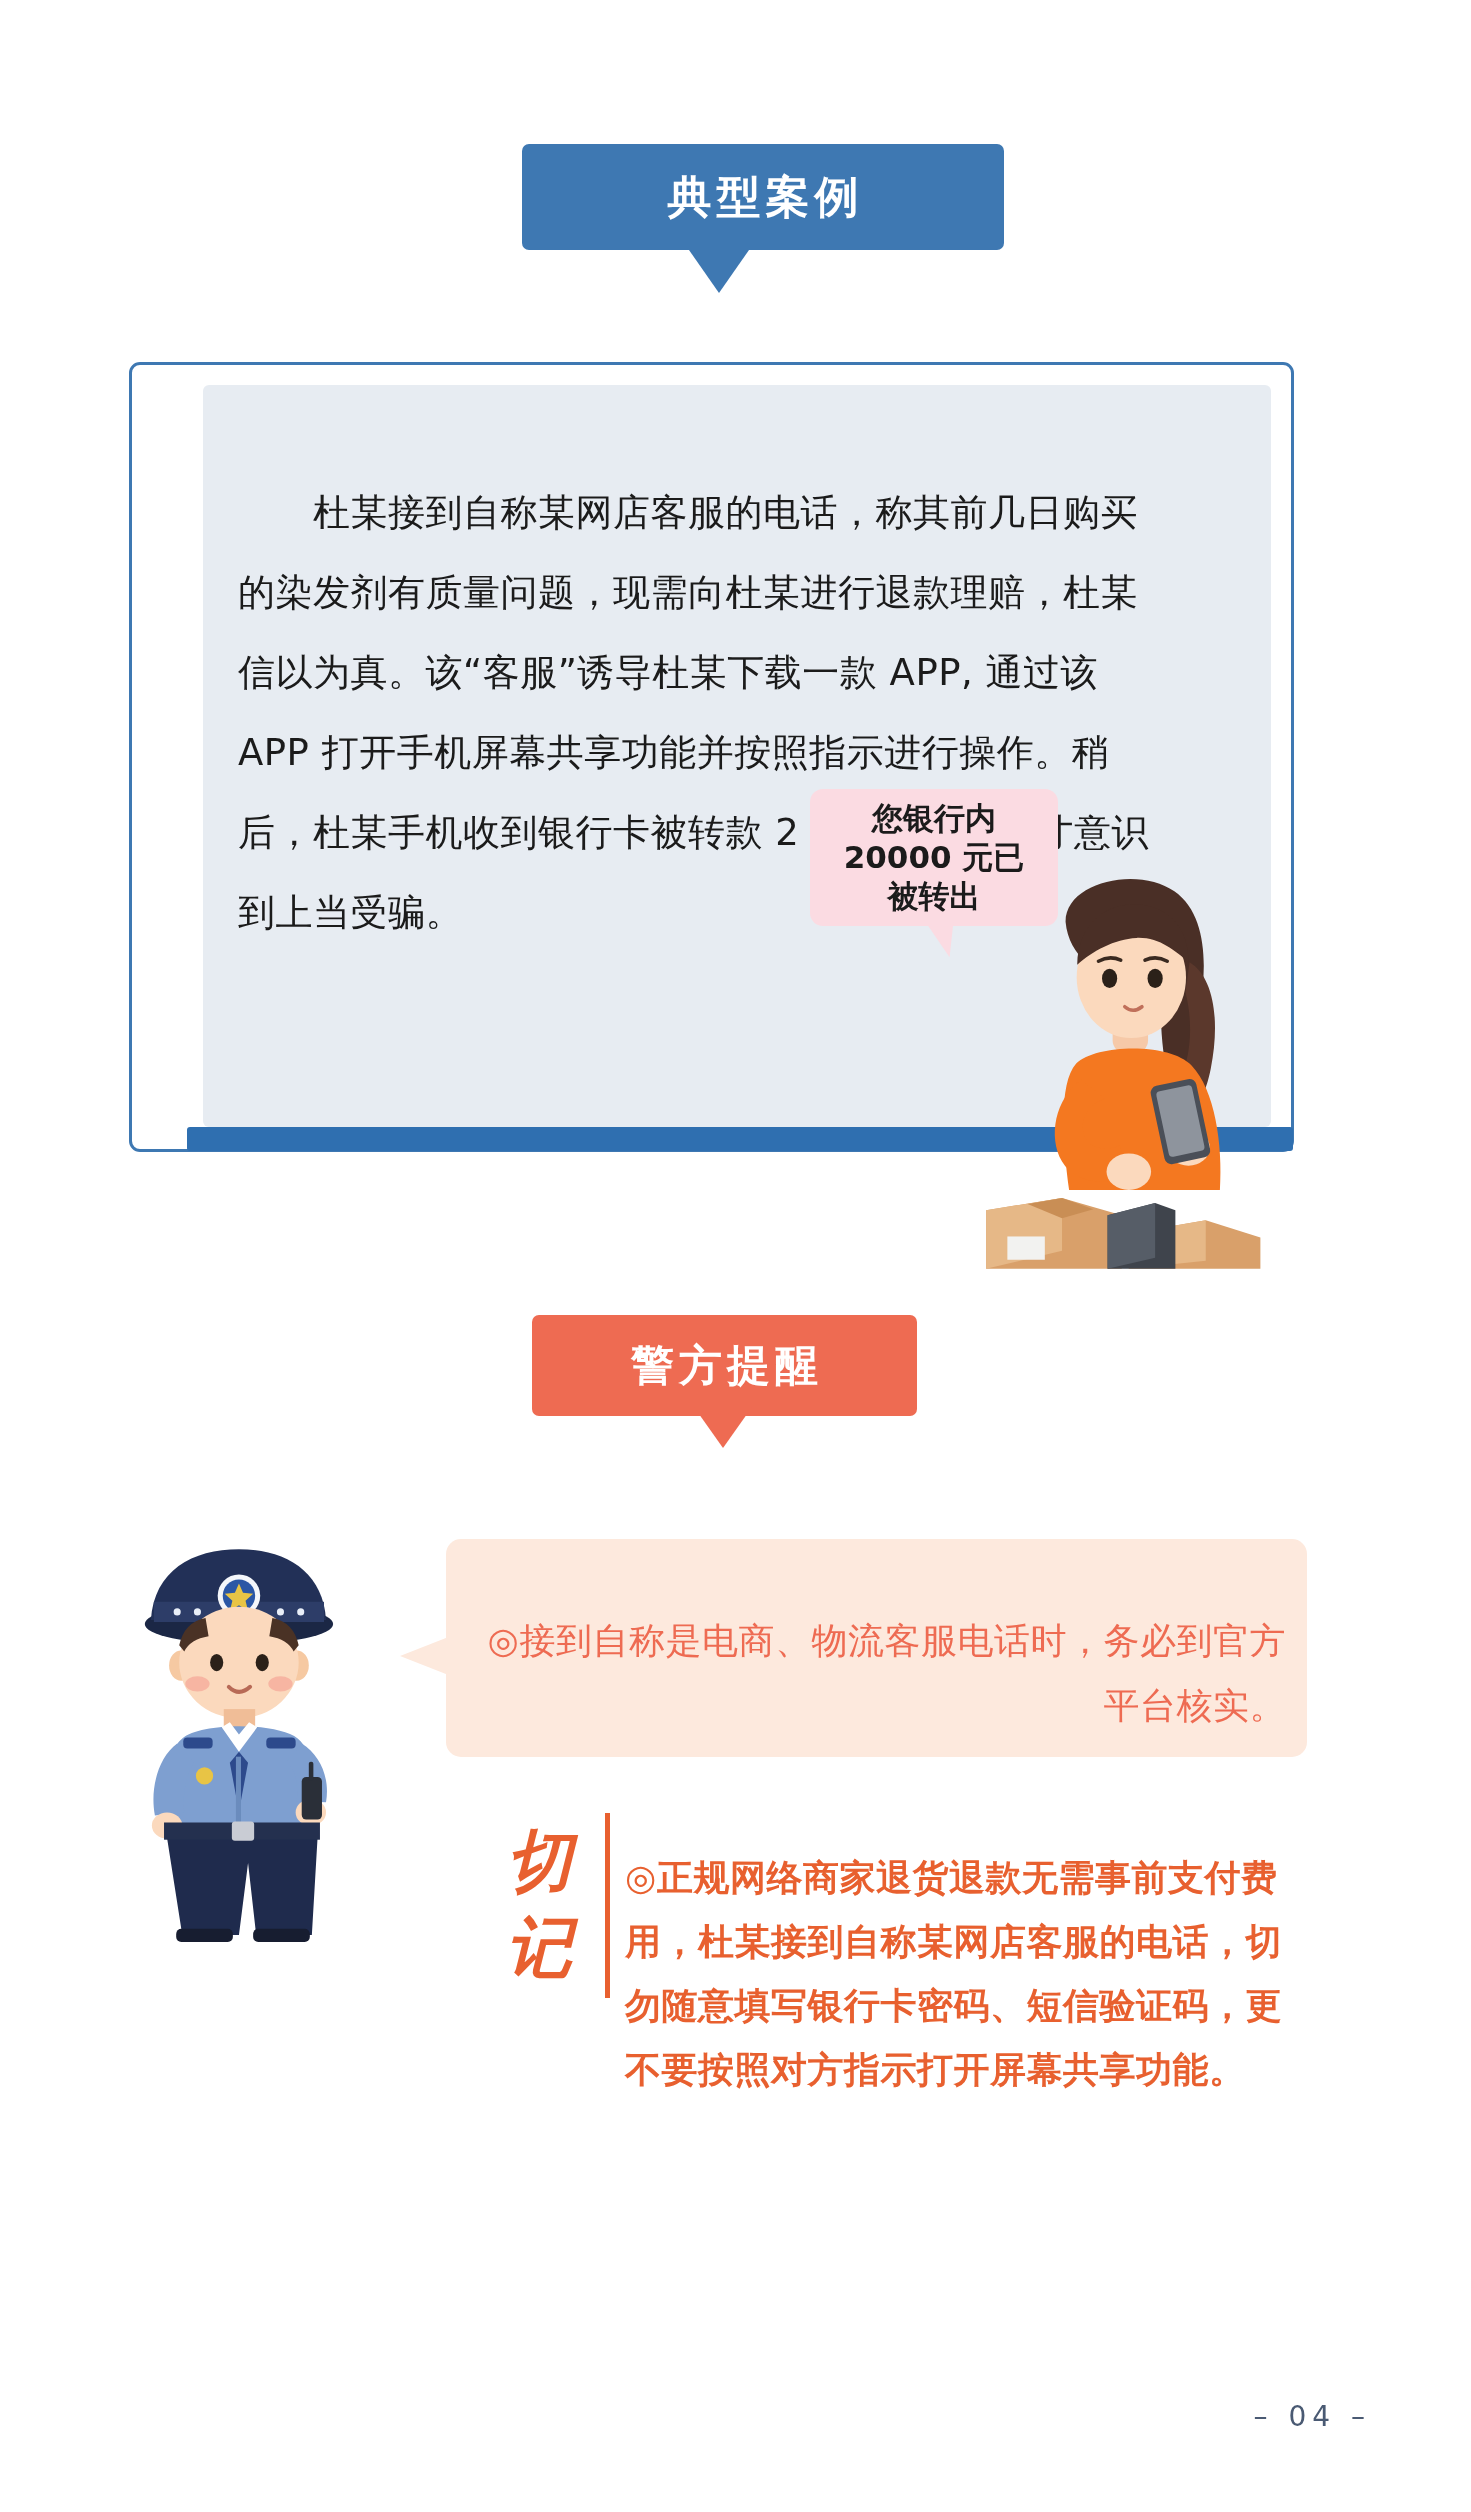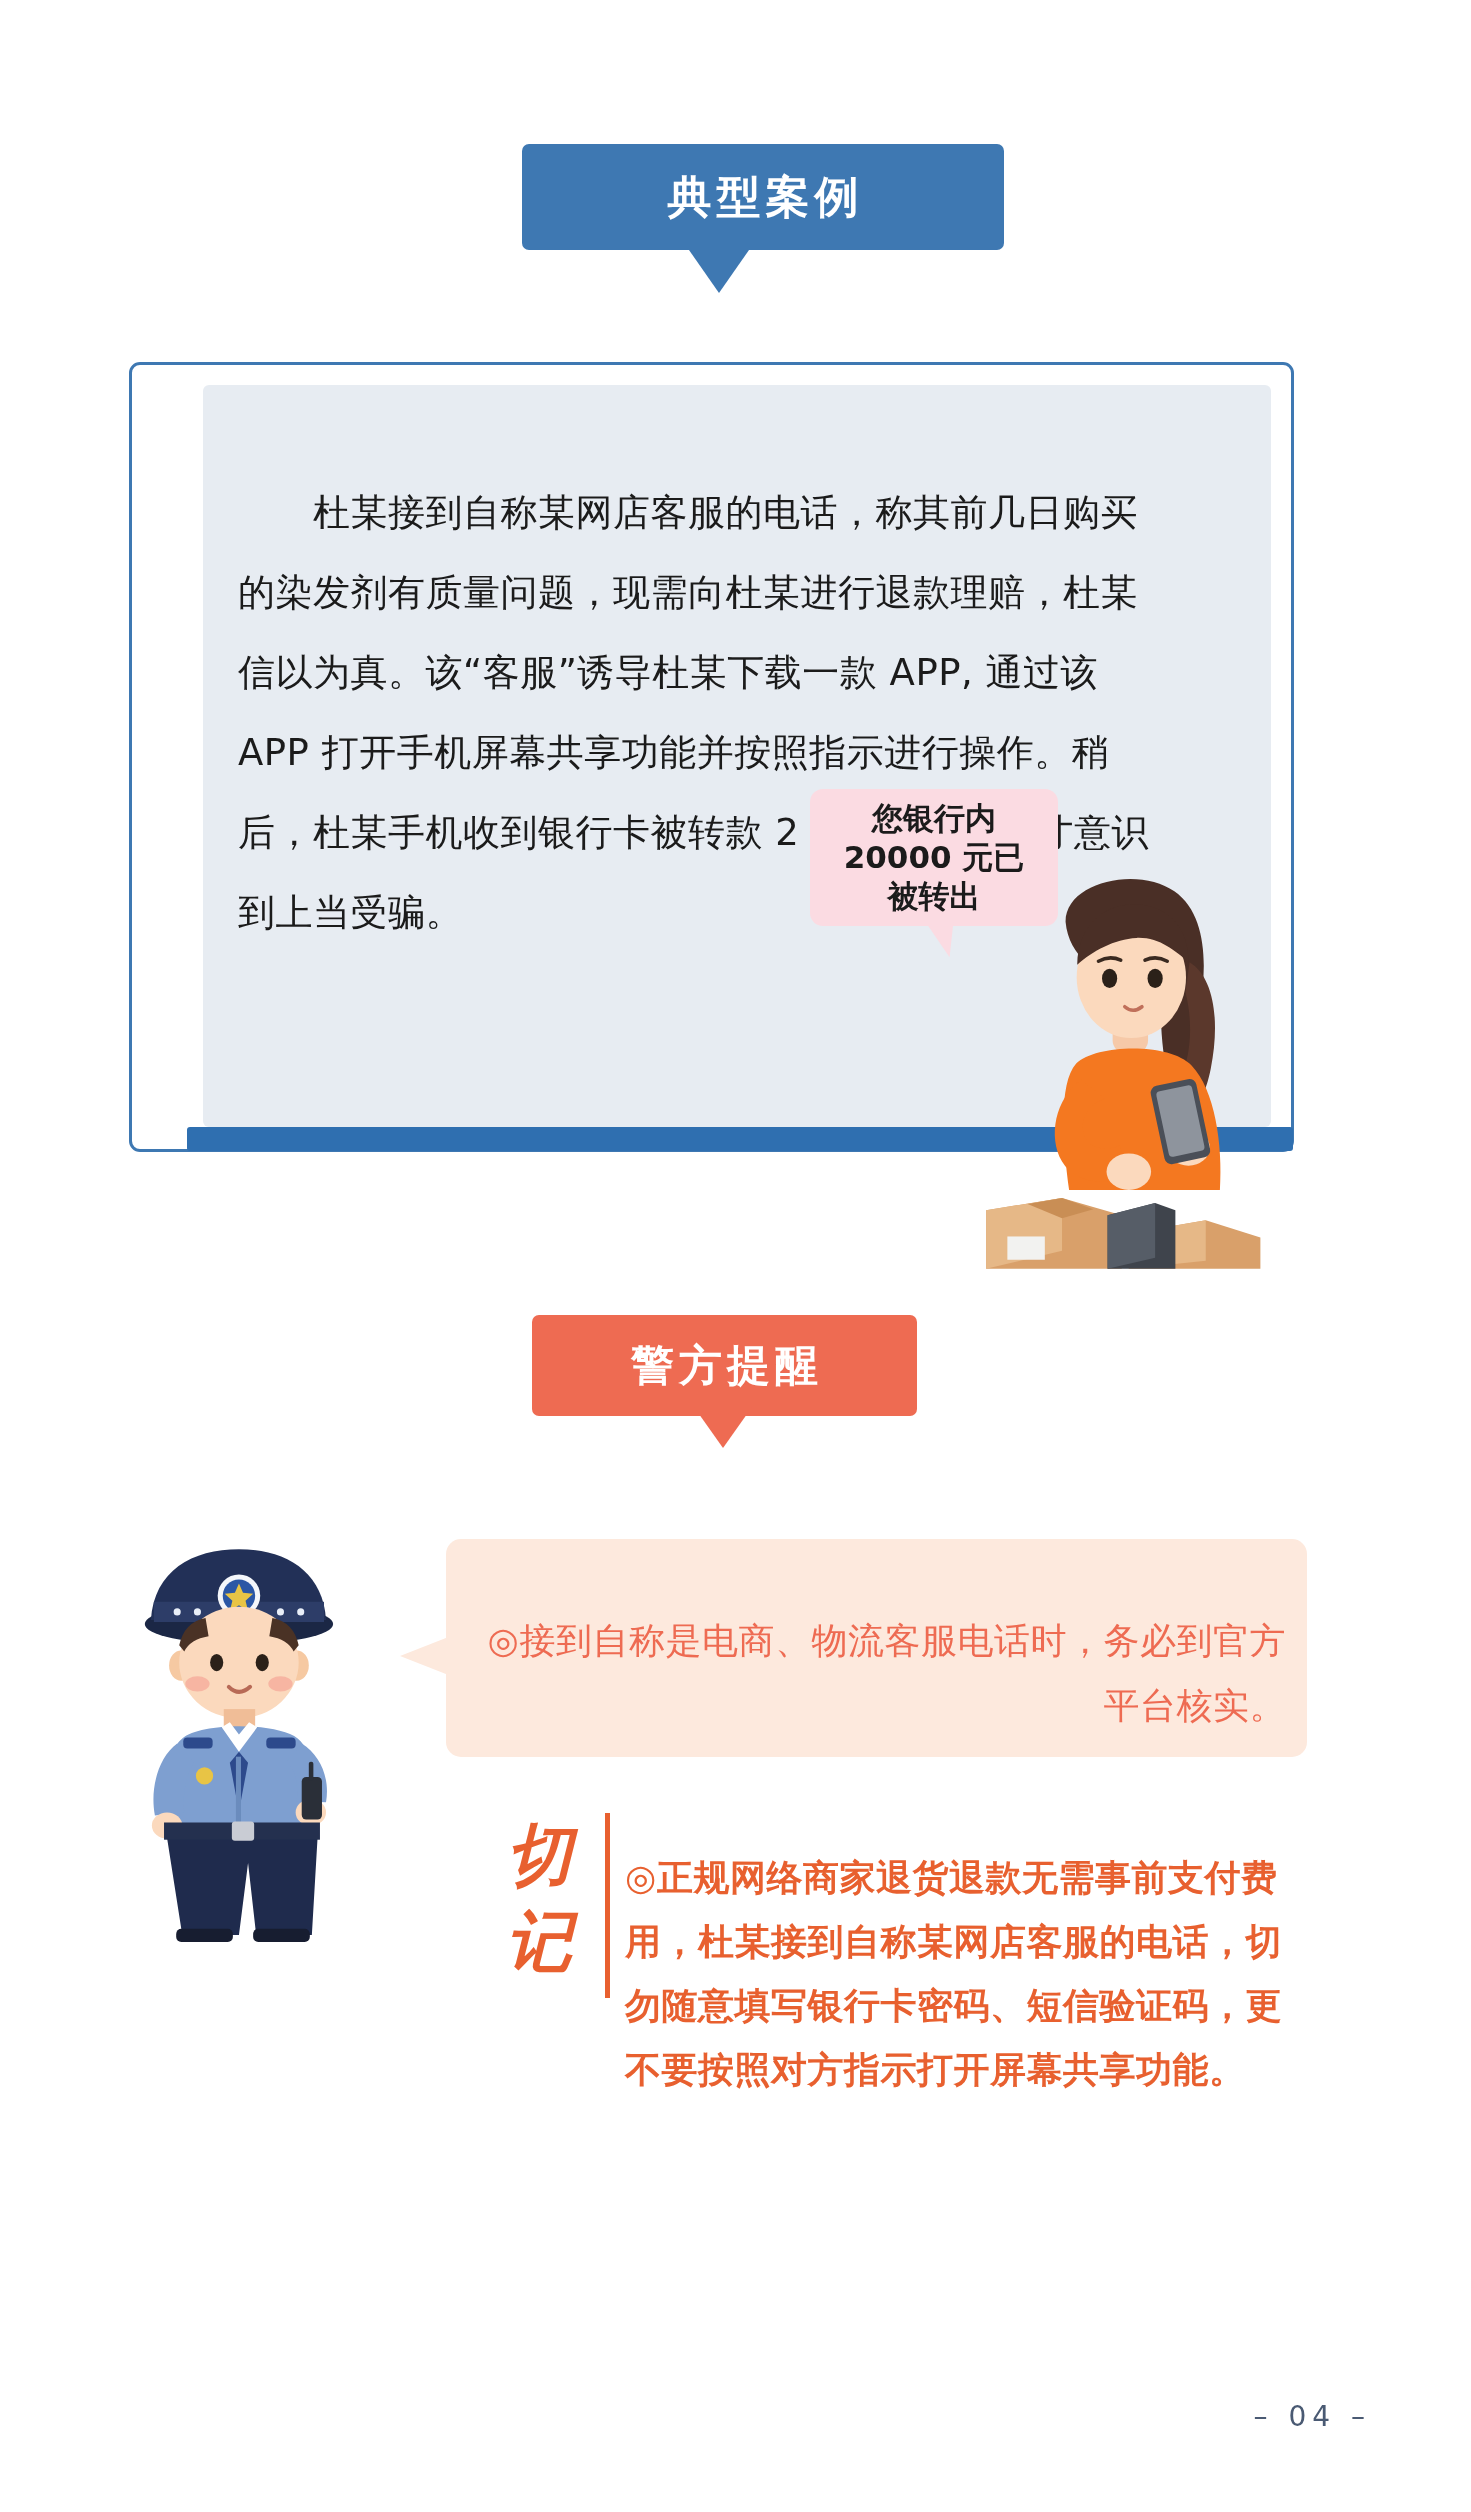--- a/index.html
+++ b/index.html
@@ -199,21 +199,21 @@
   }
 
   
   #qiji-mark {
     position: absolute;
     left: 486px;
     top: 1818px;
     width: 106px;
     height: 172px;
     color: #e8602f;
-    font-family: Liberation Mono, monospace;
+    font-family: Liberation Sans, sans-serif;
     font-weight: bold;
     font-size: 66px;
     line-height: 86px;
     font-style: italic;
     text-align: center;
   }
   #tip2-divider {
     position: absolute;
     left: 605px;
     top: 1813px;

